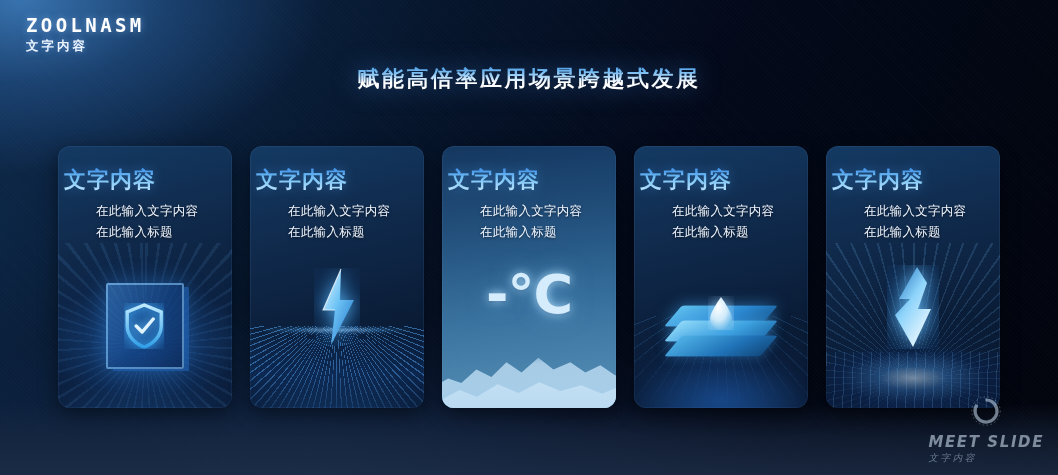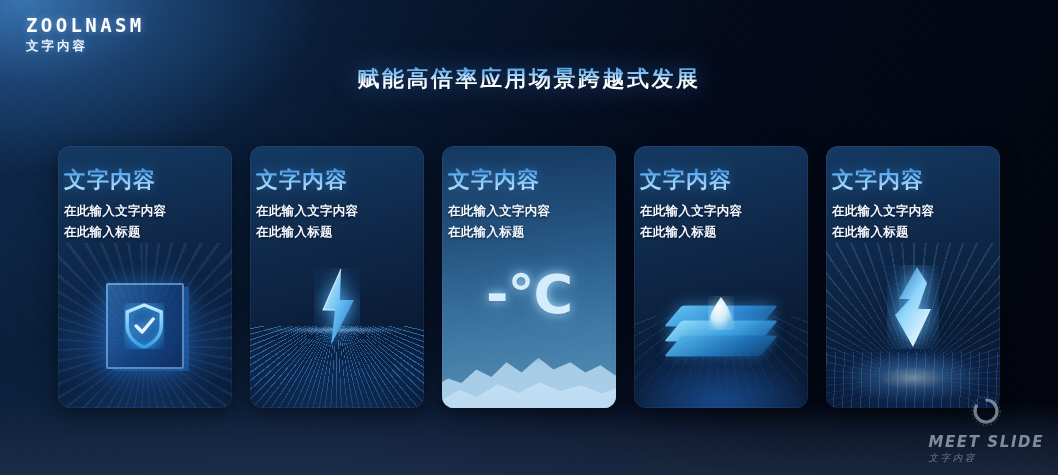--- a/index.html
+++ b/index.html
@@ -123,23 +123,24 @@
     background-clip: text;
     color: transparent;
     -webkit-text-fill-color: transparent;
     filter: drop-shadow(0 0 6px rgba(70,150,235,0.45));
   }
   .card-line {
     margin-top: 9px;
     font-size: 12.5px;
     line-height: 1.55;
     color: #f2f7ff;
-    font-weight: bold;
+    font-weight: normal;
     letter-spacing: 0.3px;
     text-shadow: 0 1px 3px rgba(0,0,0,0.55);
+    margin-left: 32px;
   }
   .card-art {
     position: absolute;
     left: 0; right: 0; bottom: 0;
     height: 165px;
     z-index: 2;
     overflow: hidden;
   }
 
   

